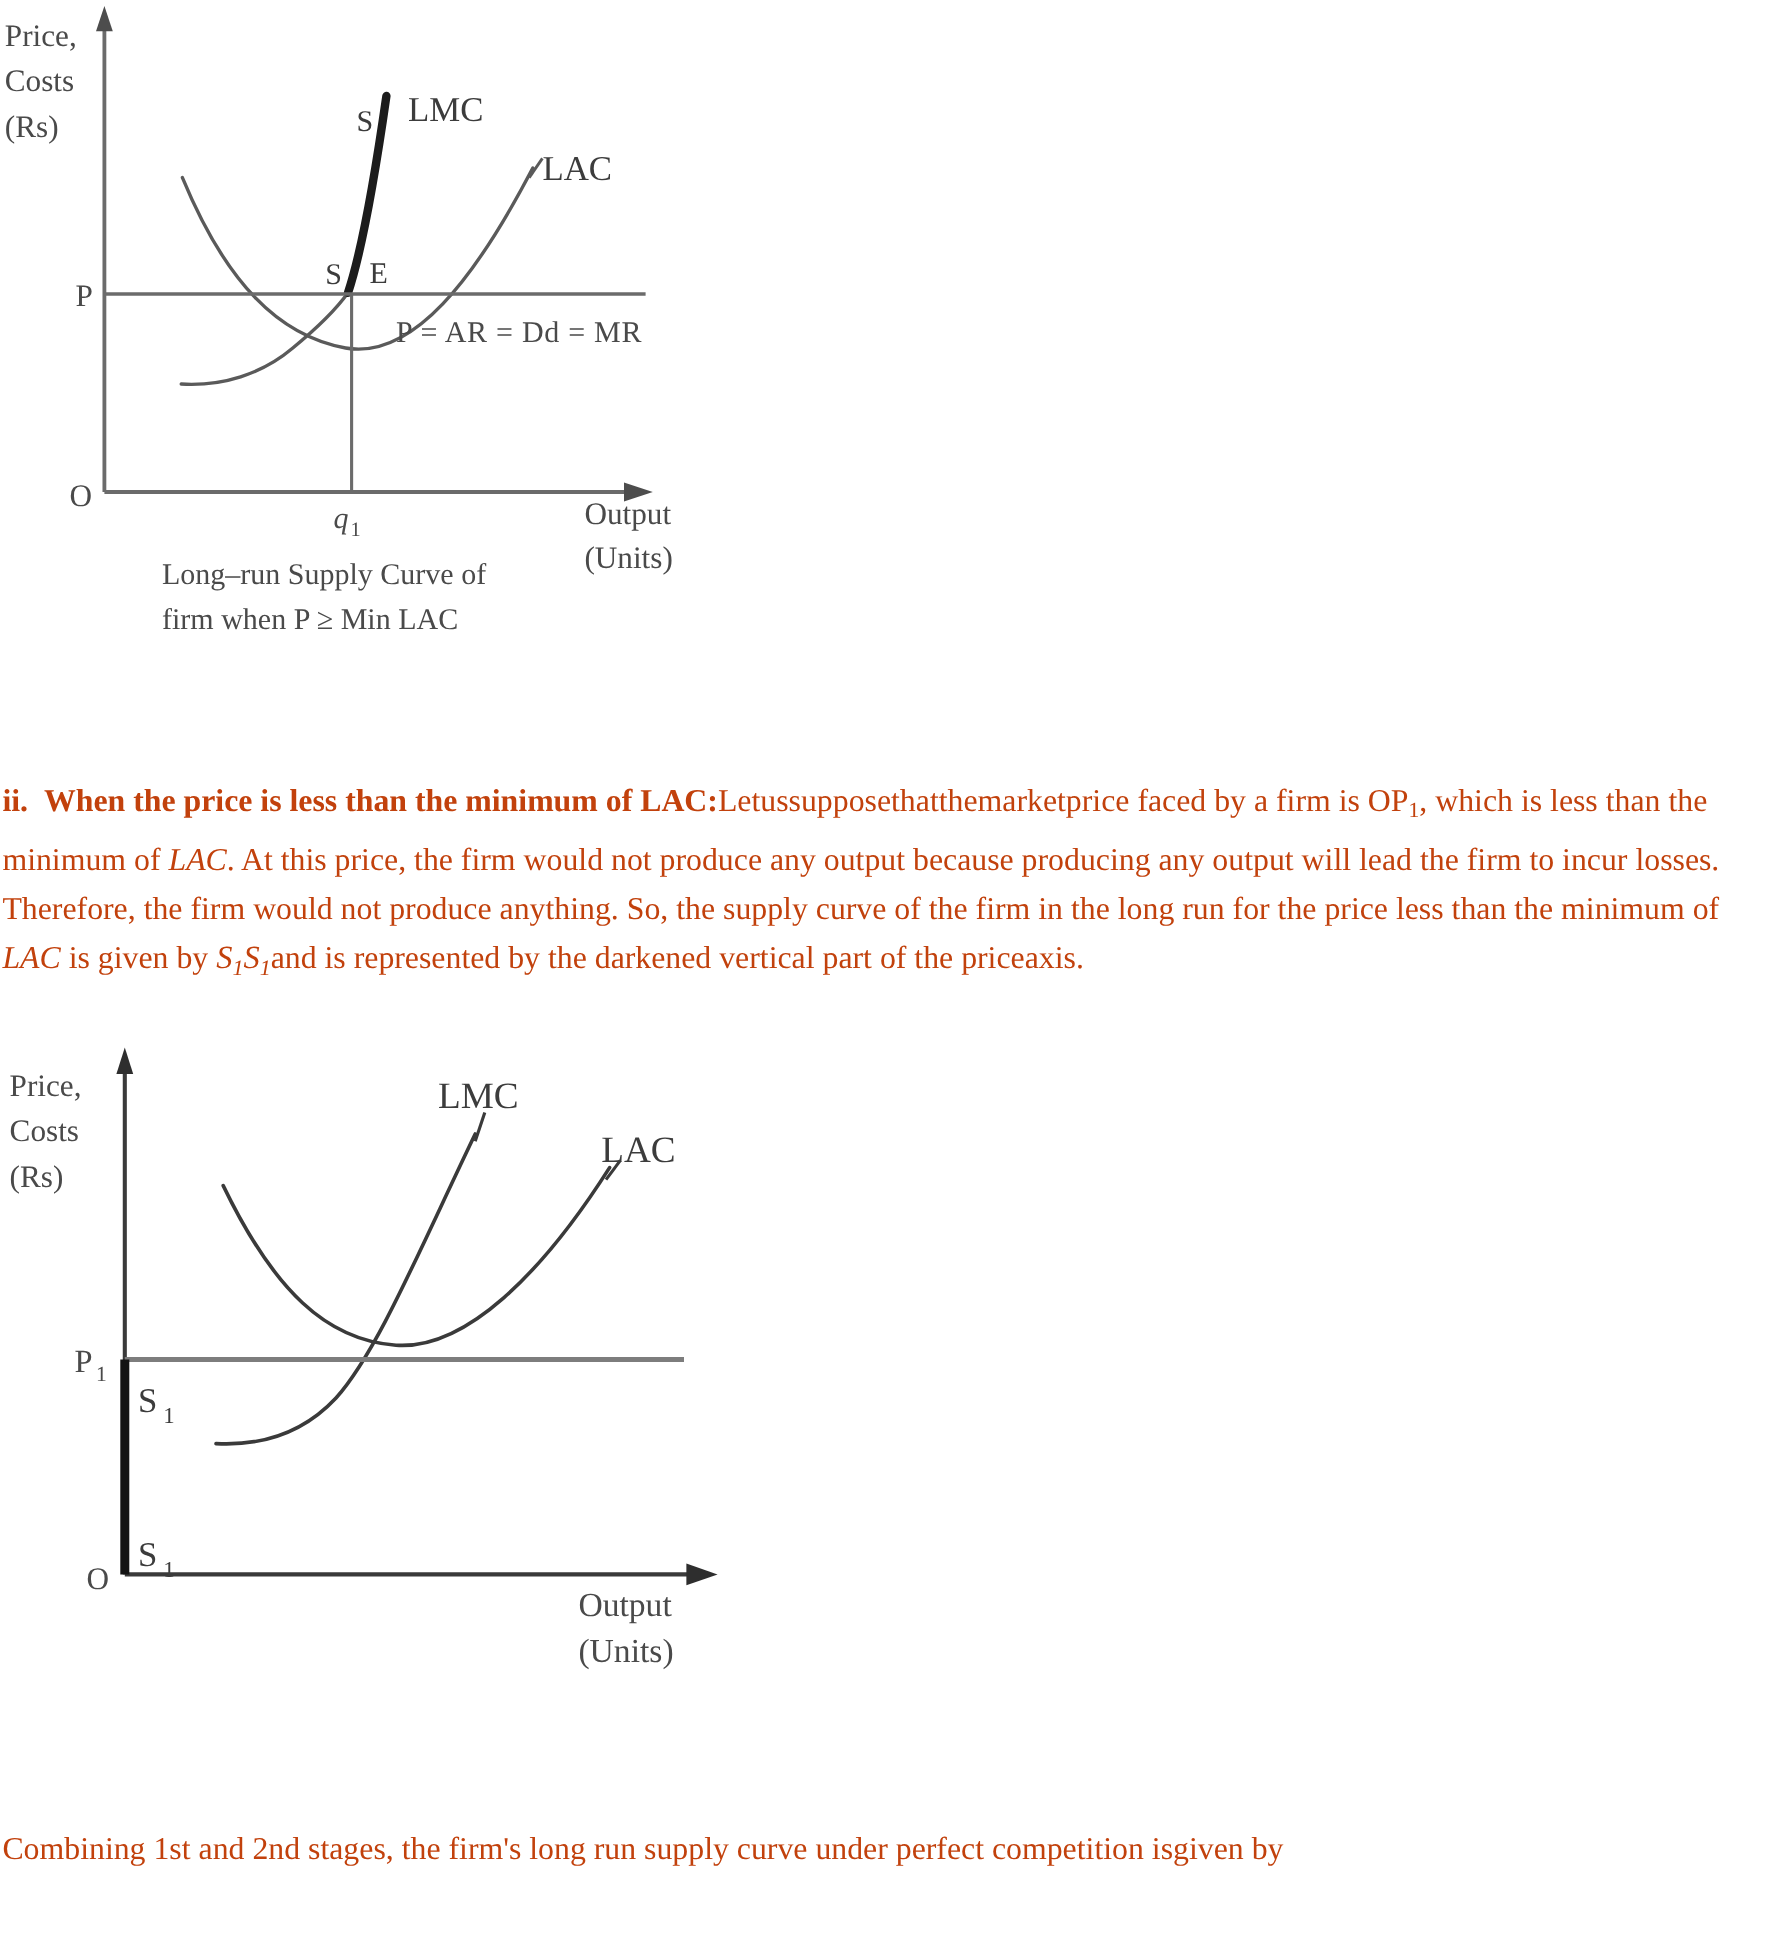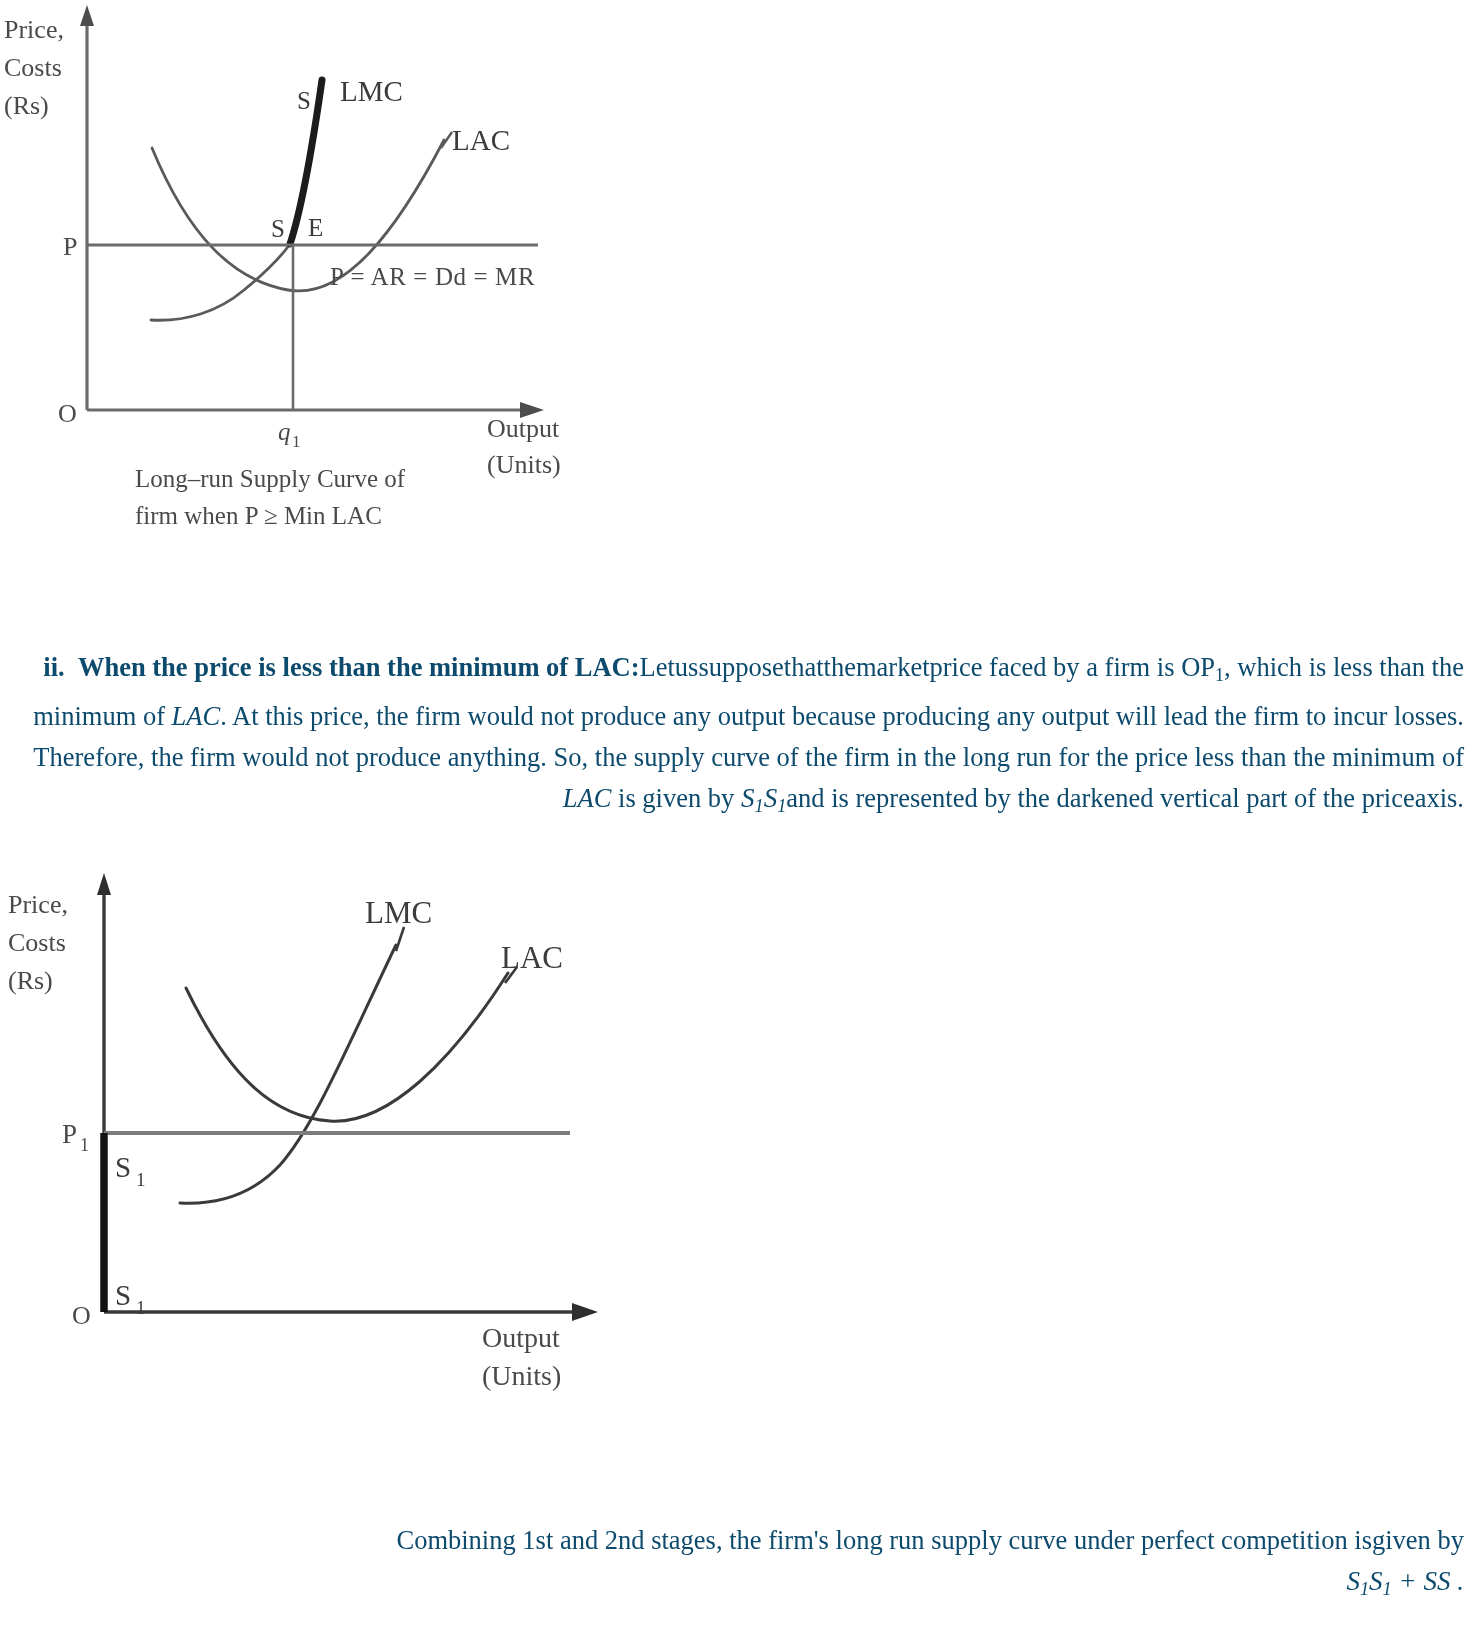--- a/index.html
+++ b/index.html
@@ -34,22 +34,22 @@
     font-family: "Liberation Serif", "DejaVu Serif", serif;
     fill: #4a4a4a;
   }
   .fig-text-dark { fill: #3c3c3c; }
 
   
   .para {
     position: absolute;
     font-size: 26.5px;
     line-height: 41px;
-    color: #0c4a6e;
-    text-align: right;
+    color: #c2410c;
+    text-align: left;
   }
   #para-ii {
     left: 2px;
     top: 620px;
     width: 1462px;
   }
   #para-combining {
     left: 2px;
     top: 1520px;
     width: 1462px;
@@ -168,16 +168,15 @@
       <text class="fig-text-dark" x="365" y="58" font-size="31">LMC</text>
       <text class="fig-text-dark" x="501" y="103" font-size="31">LAC</text>
 
       <text class="fig-text" x="482" y="482" font-size="28">Output</text>
       <text class="fig-text" x="482" y="520" font-size="28">(Units)</text>
     </svg>
   </div>
 
   <div class="para" id="para-combining">
     <span class="lineblock">Combining 1st and 2nd stages, the firm's long run supply curve under perfect competition isgiven by</span>
-    <span class="lineblock formula"><span>S</span><span class="sub">1</span><span>S</span><span class="sub">1</span>&nbsp;<span>+</span>&nbsp;<span>SS</span>&nbsp;<span>.</span></span>
   </div>
 
 </div>
 
 </body></html>

